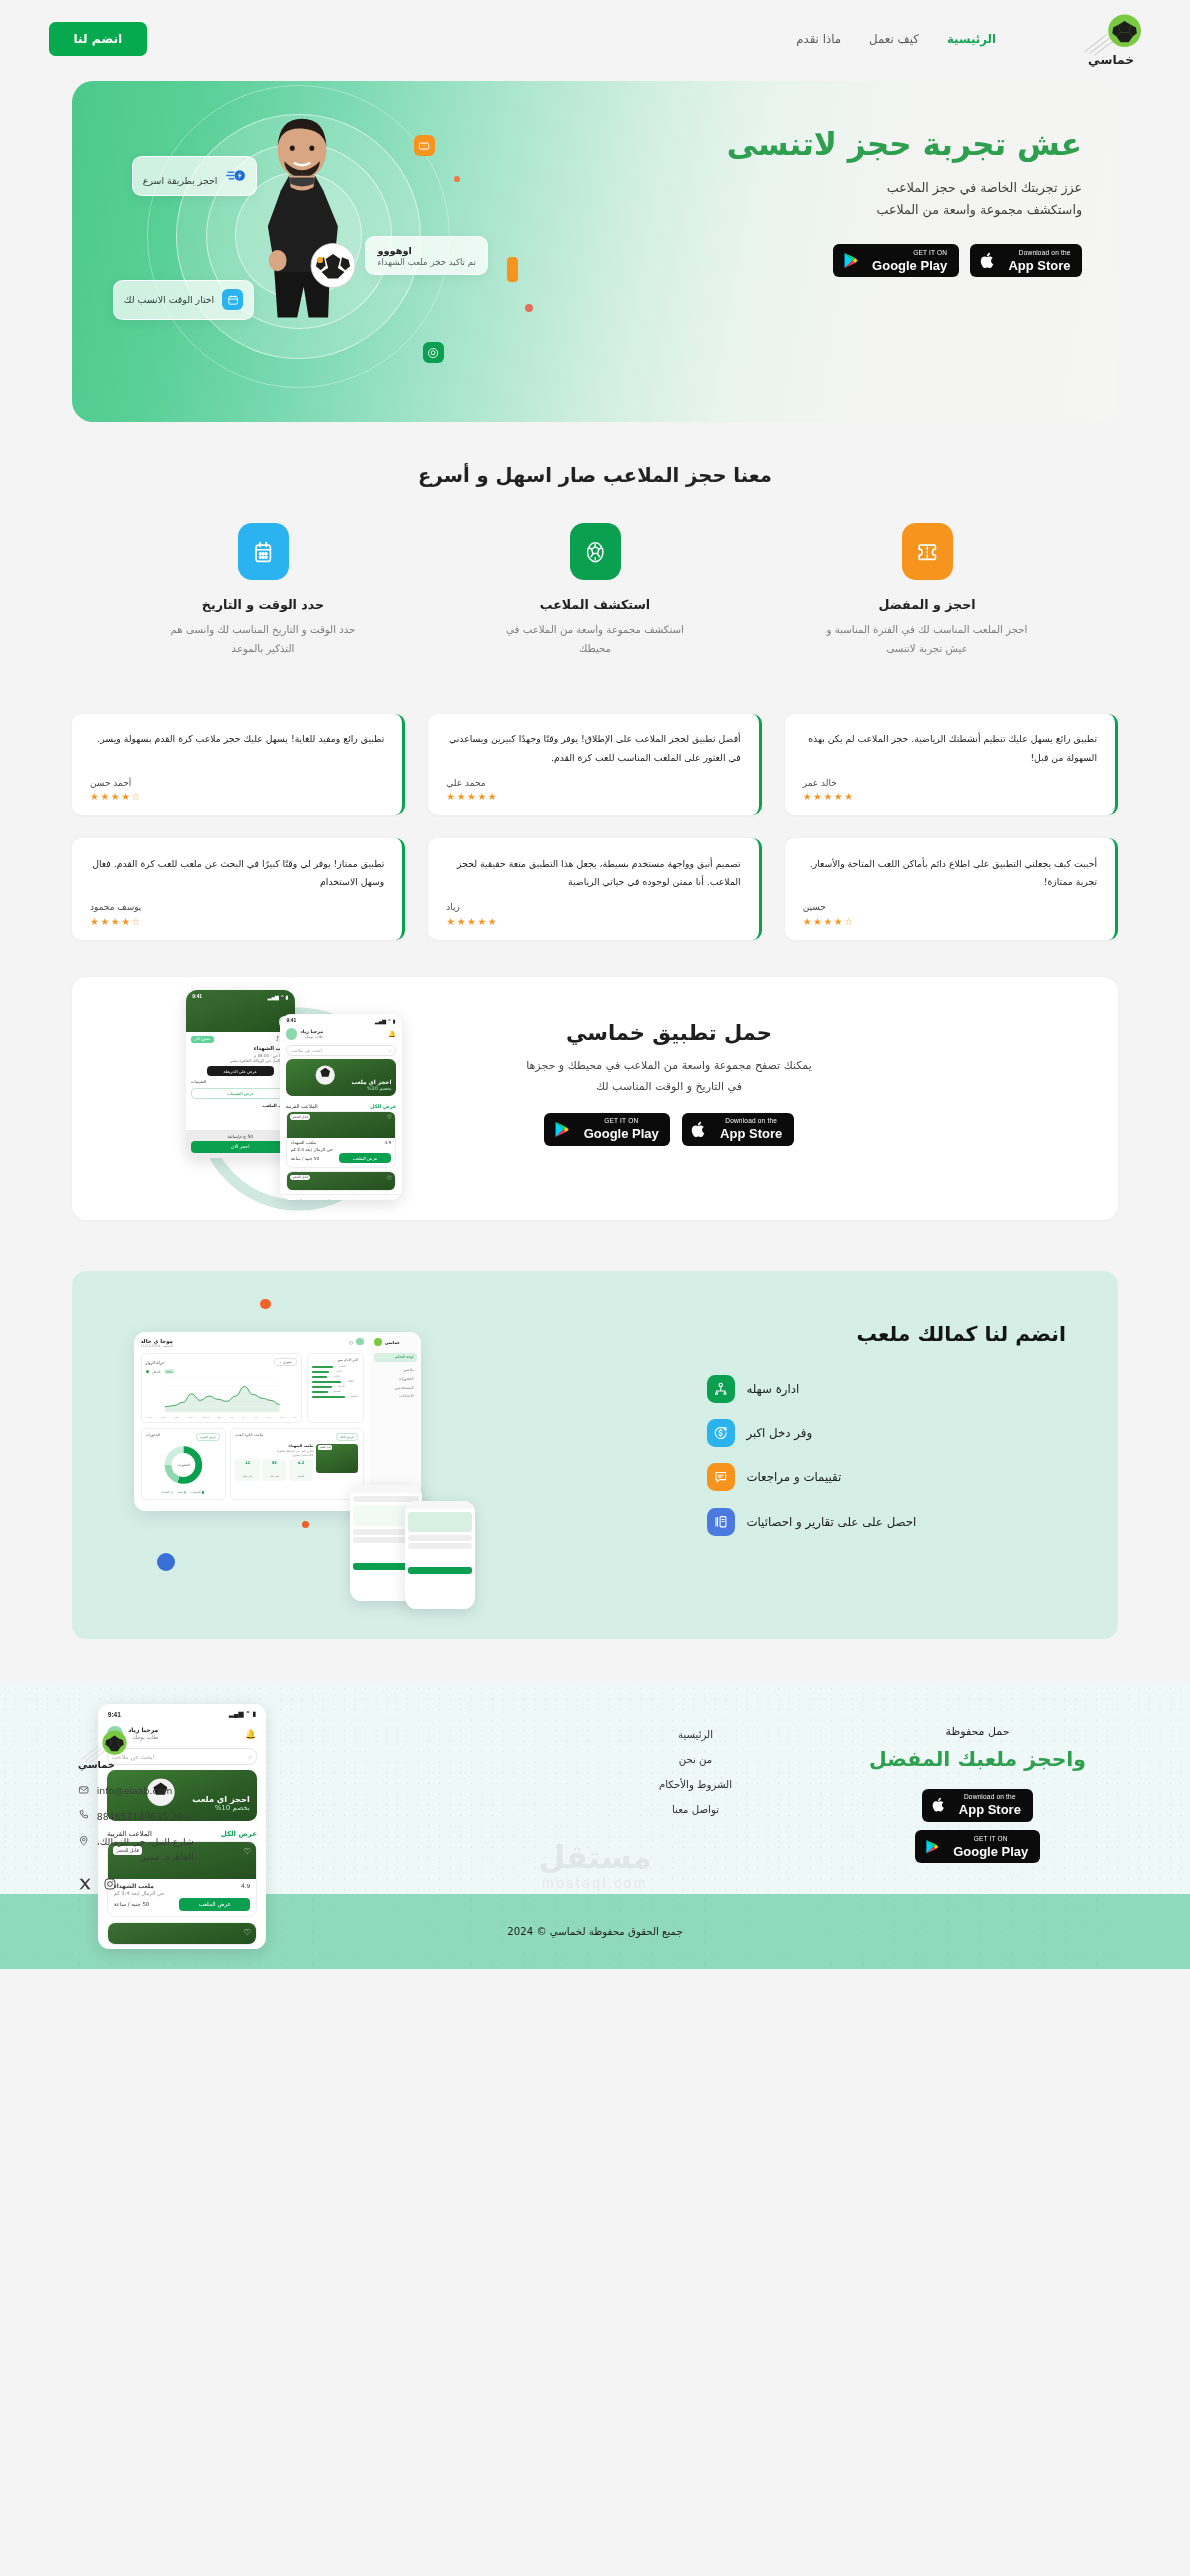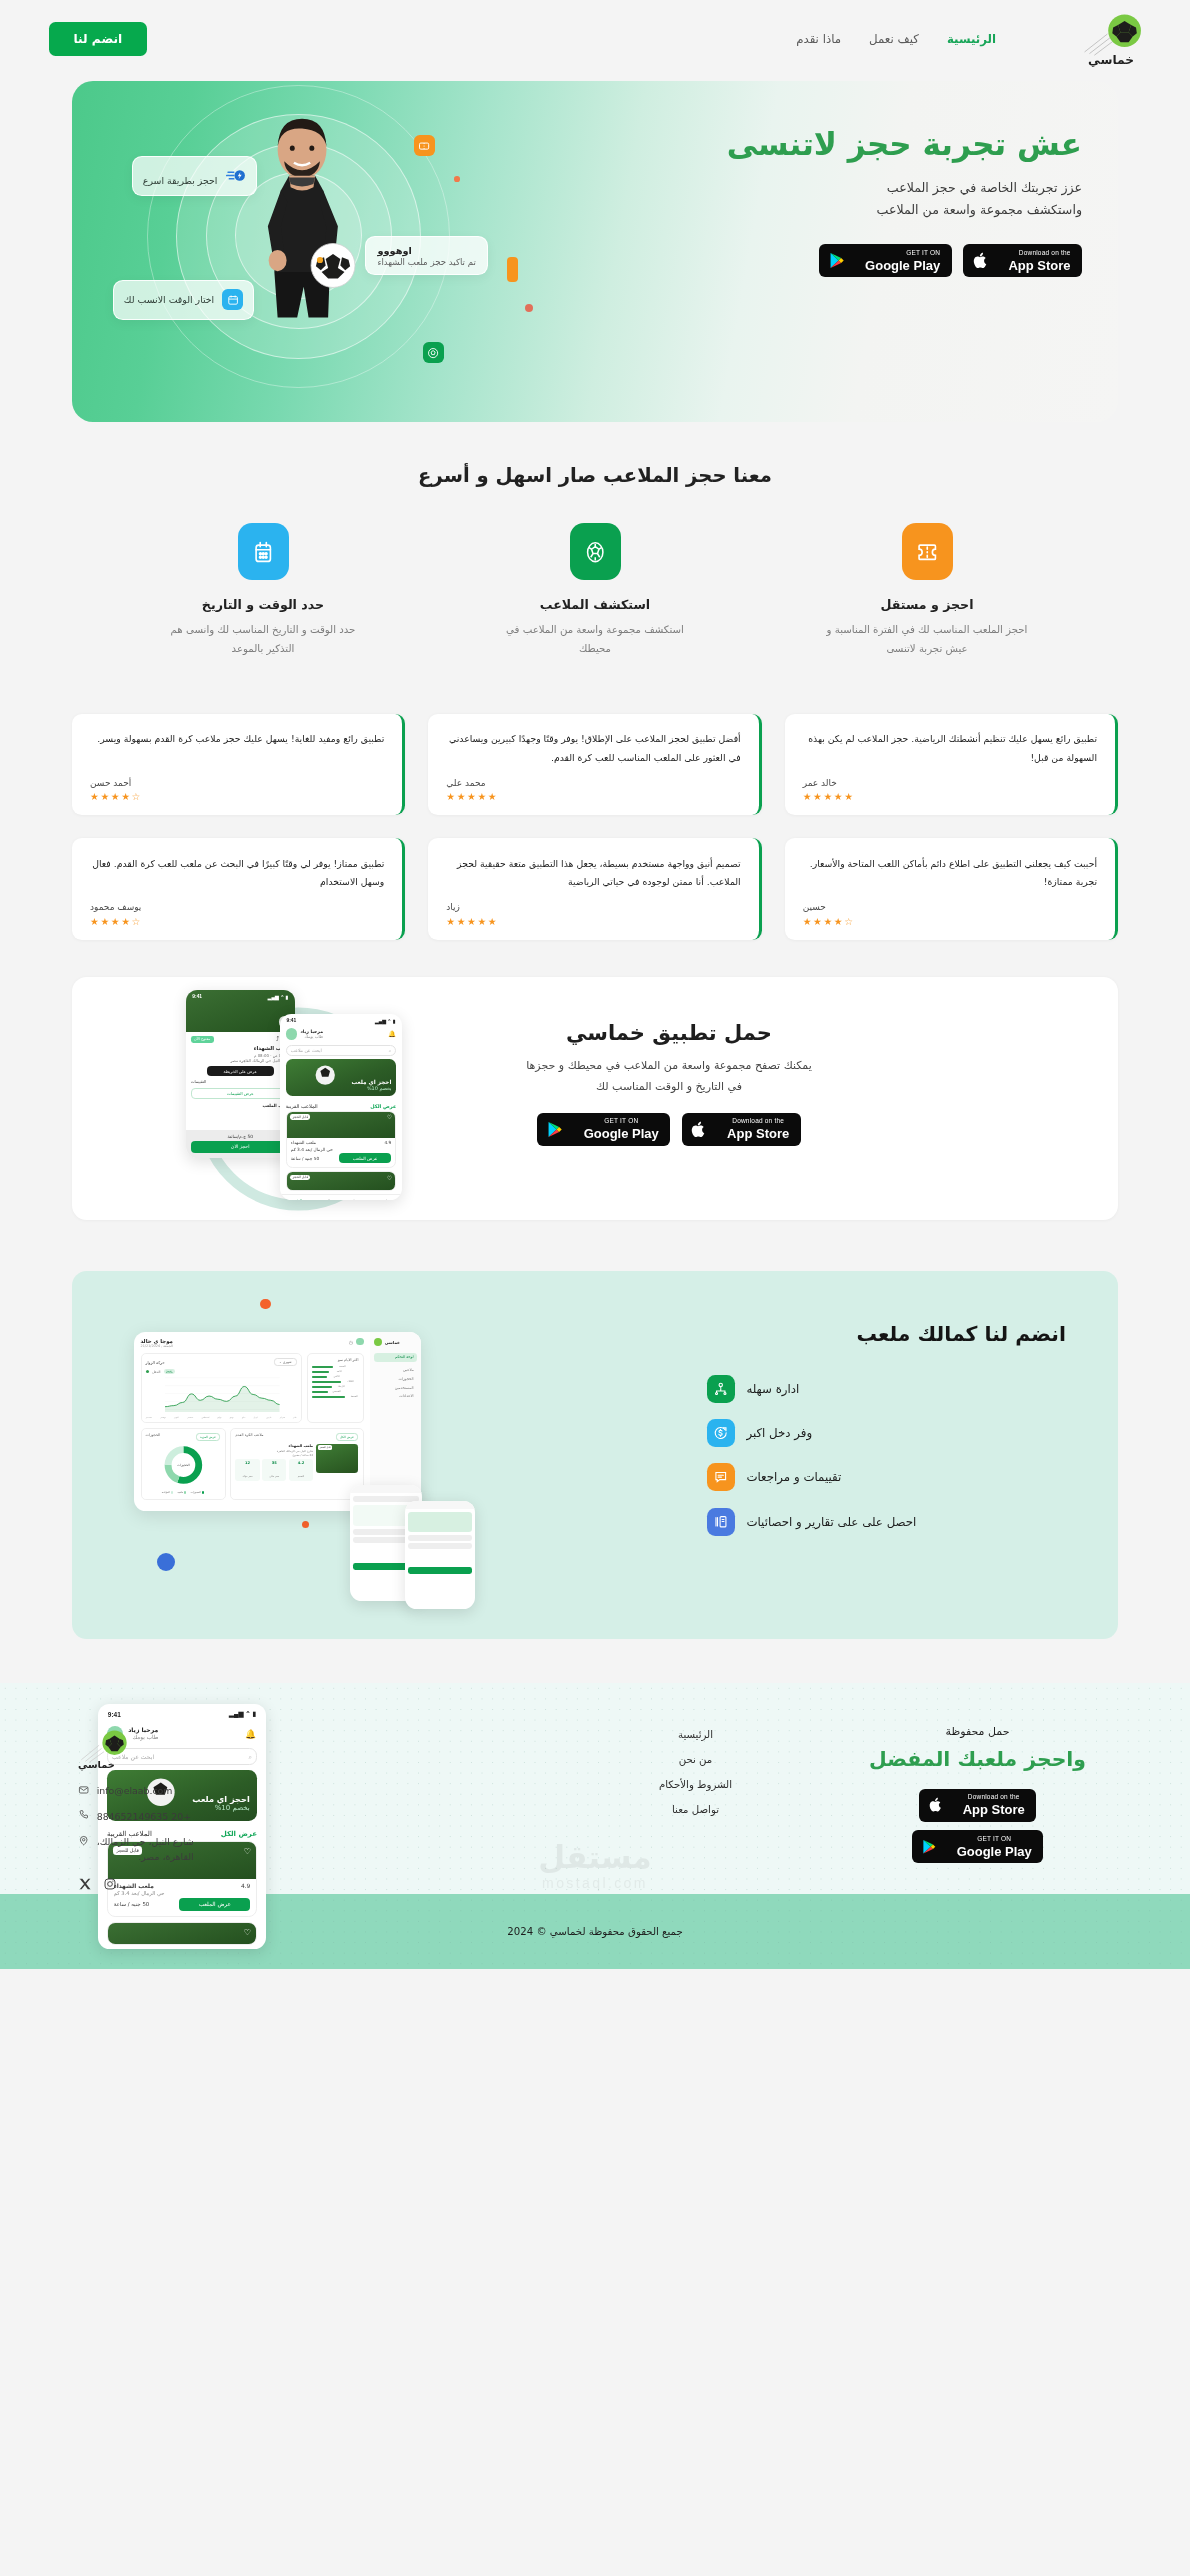--- a/index.html
+++ b/index.html
@@ -96,21 +96,21 @@
     color: #3b3b3b;
     line-height: 1.75;
     margin-bottom: 23px;
   }
   .store-row { display: flex; gap: 11.4px; justify-content: flex-start; }
   .store-badge {
     background: #0b0b0b;
     border-radius: 6px;
     display: flex;
     align-items: center;
-    gap: 21px;
+    gap: 14px;
     padding: 5.7px 11.4px 5.7px 9.8px;
     direction: ltr;
     cursor: pointer;
     min-width: 111px;
   }
   .store-badge .glyph { flex: 0 0 auto; display: flex; align-items: center; }
   .store-badge .txt { display: flex; flex-direction: column; line-height: 1; color: #fff; }
   .store-badge .small { font-size: 6.5px; letter-spacing: 0.2px; margin-bottom: 2.4px; font-family: "Liberation Sans", sans-serif; }
   .store-badge .big { font-size: 13px; font-weight: 600; font-family: "Liberation Sans", sans-serif; }
 
@@ -511,21 +511,21 @@
   <h2 class="section-title">معنا حجز الملاعب صار اسهل و أسرع</h2>
   <div class="features">
 
     <div class="feature">
       <div class="feat-icon" style="background:#f7941e">
         <svg width="24.5" height="24.5" viewBox="0 0 24 24" fill="none" stroke="#fff" stroke-width="1.6" stroke-linecap="round">
           <path d="M5 5h14a1 1 0 0 1 1 1v3a3 3 0 0 0 0 6v3a1 1 0 0 1-1 1H5a1 1 0 0 1-1-1v-3a3 3 0 0 0 0-6V6a1 1 0 0 1 1-1z"></path>
           <path d="M12 7v2M12 11.5v1M12 15v2"></path>
         </svg>
       </div>
-      <div class="feat-title">احجز و مستقل</div>
+      <div class="feat-title">احجز و المفضل</div>
       <div class="feat-desc">احجز الملعب المناسب لك في الفترة المناسبة و عيش تجربة لاتنسى</div>
     </div>
 
     <div class="feature">
       <div class="feat-icon" style="background:#0aa04f">
         <svg width="24.5" height="24.5" viewBox="0 0 24 24" fill="none" stroke="#fff" stroke-width="1.5">
           <ellipse cx="12" cy="12" rx="7.5" ry="9.2"></ellipse>
           <polygon points="12,6.5 15.6,9 14.2,13.3 9.8,13.3 8.4,9"></polygon>
           <path d="M12 6.5V4M15.6 9l2.6-1.6M14.2 13.3l2.2 3.6M9.8 13.3l-2.2 3.6M8.4 9L5.8 7.4M12 17v3"></path>
         </svg>

